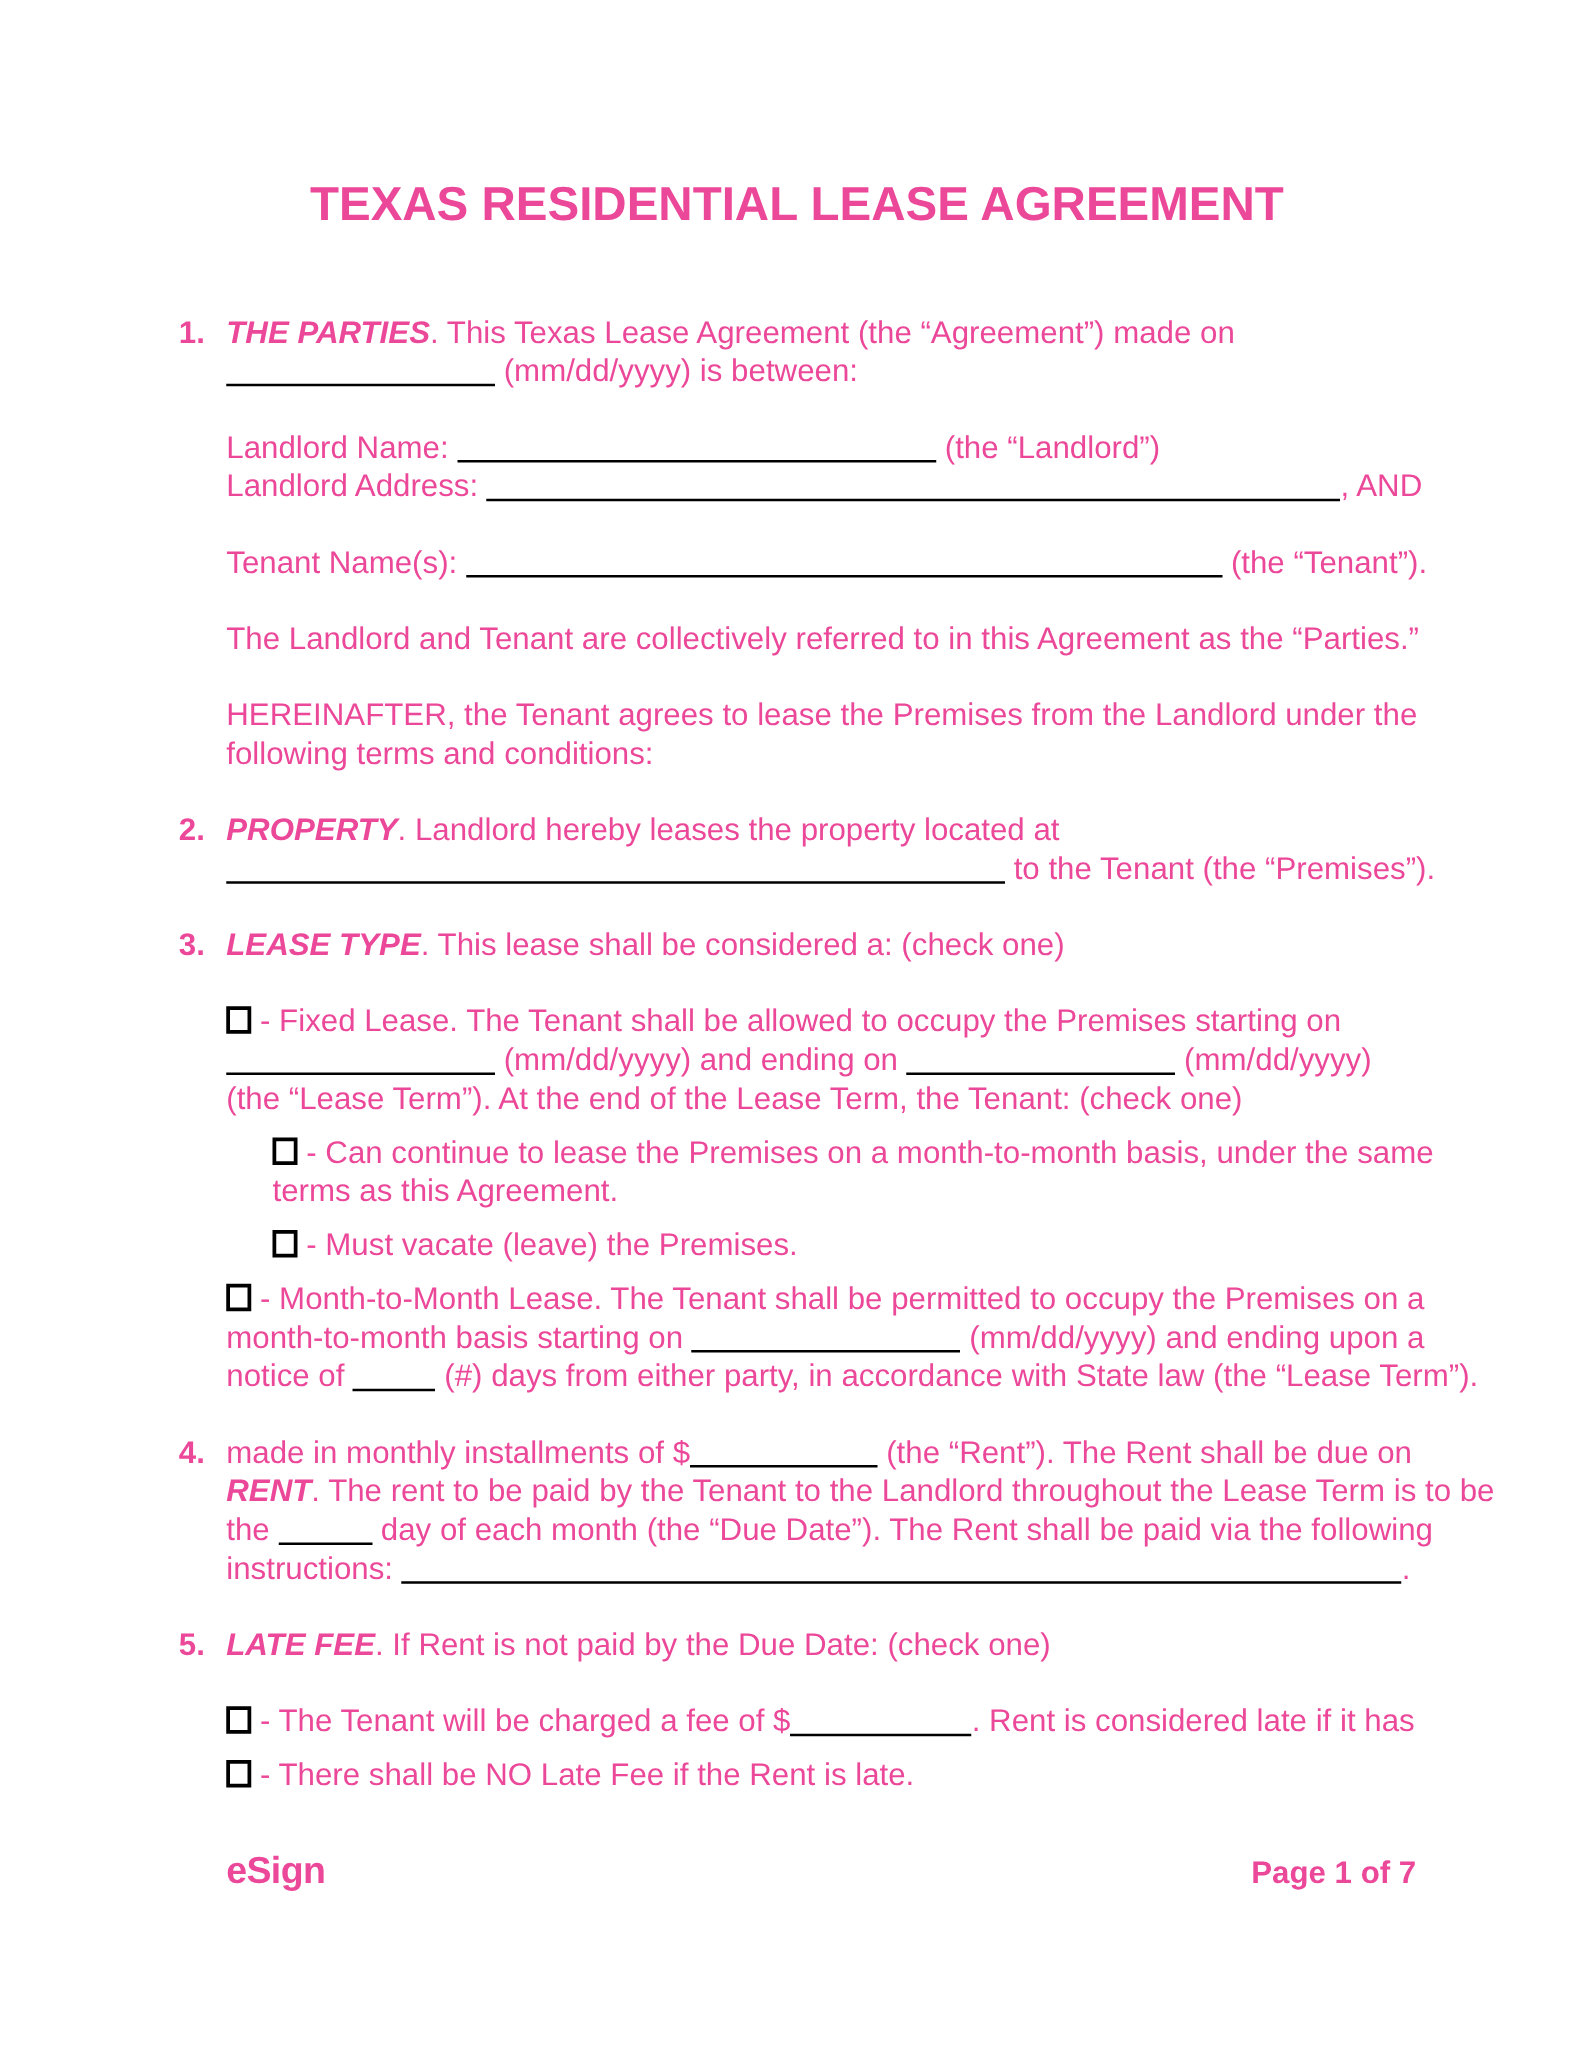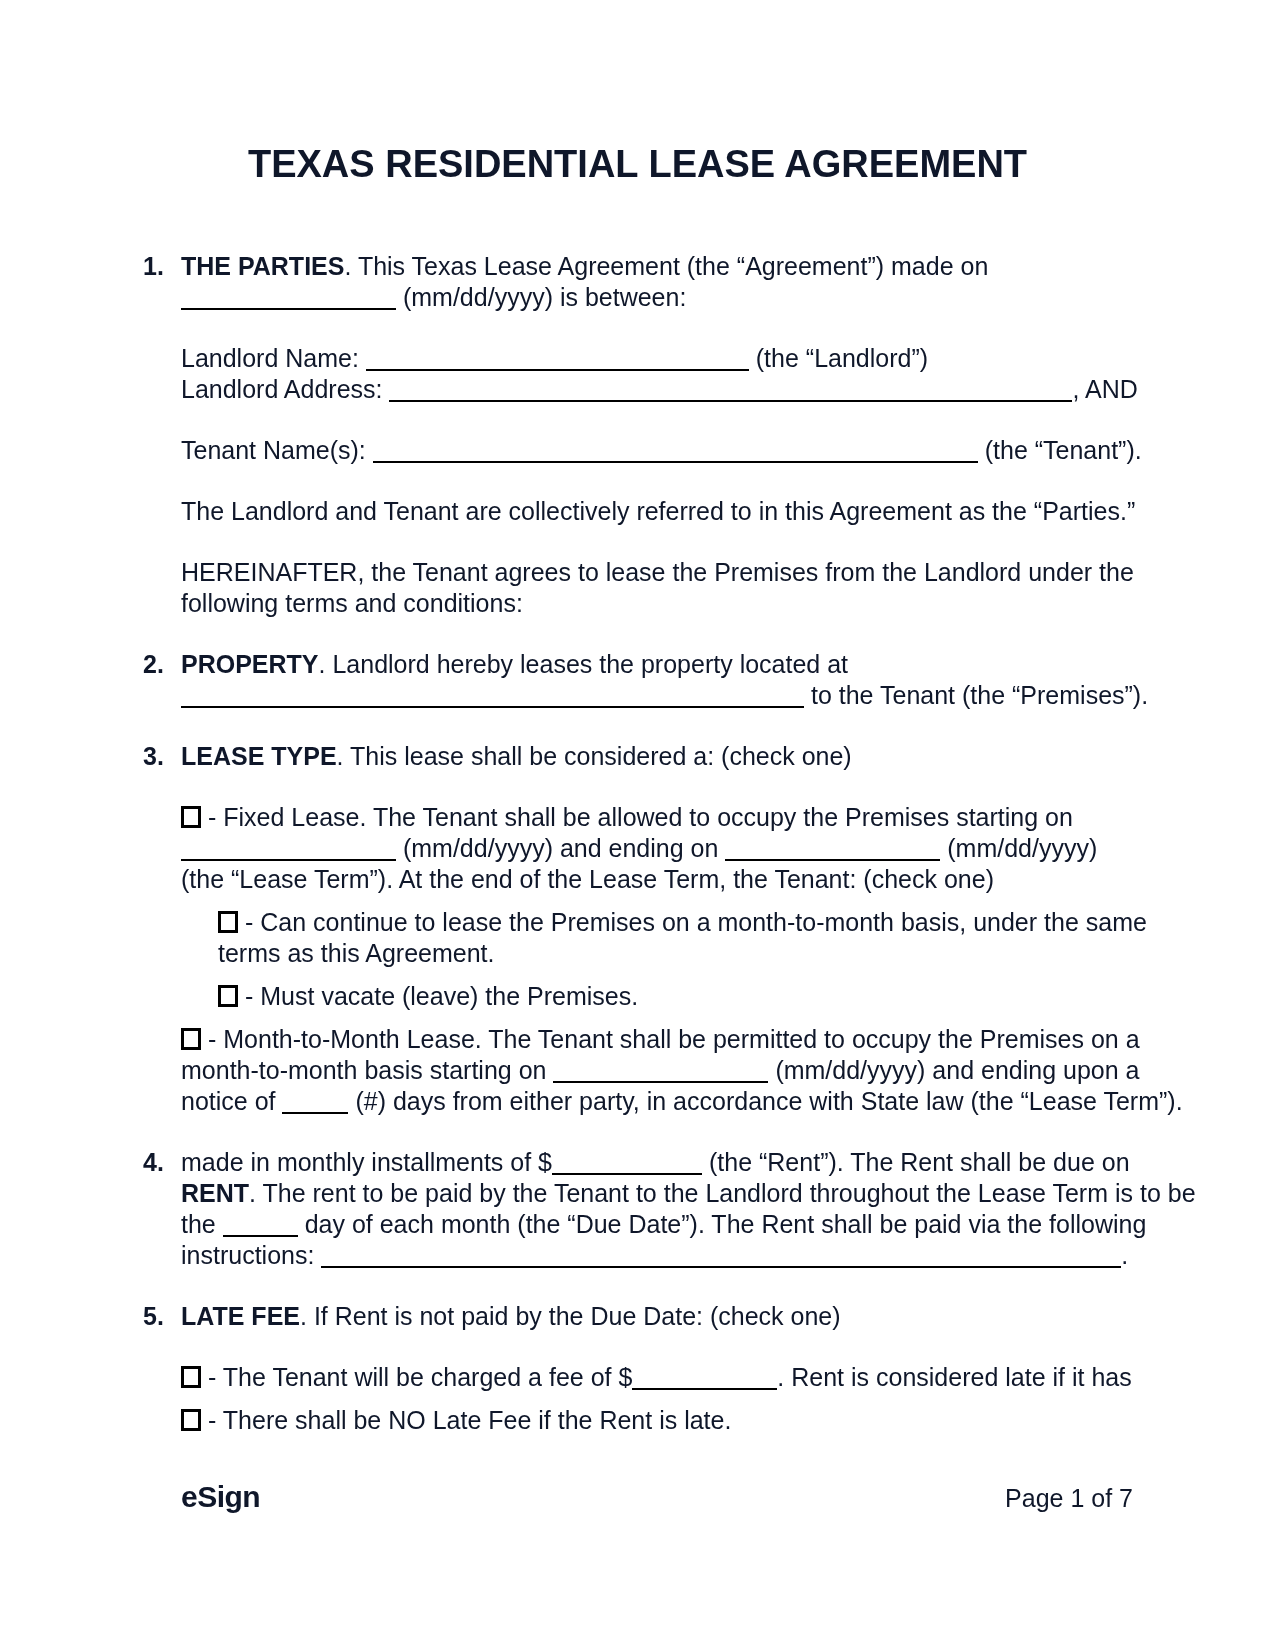--- a/index.html
+++ b/index.html
@@ -1,39 +1,39 @@
 <!DOCTYPE html>
 <html><head>
 <meta charset="utf-8">
 <style>
   html,body{margin:0;padding:0;background:#ffffff;}
   .page{
     position:relative;
     width:1275px;height:1650px;
     background:#ffffff;
-    color:#0f172a;
+    color:#ec4899;
     font-family:"Liberation Sans","DejaVu Sans",sans-serif;
     font-size:25px;
     line-height:31px;
     overflow:hidden;
   }
   .title{
     padding-top:141px;
     text-align:center;
     font-size:38px;
     font-weight:bold;
     line-height:46px;
   }
   .bodycol{padding-left:143px;padding-right:40px;}
   .sec{display:flex;margin-top:30px;}
   .sec-first{margin-top:64px;}
   .num{flex:none;width:38px;font-weight:bold;}
   .content{width:952px;}
   .line{white-space:nowrap;}
-  .b{font-weight:bold;}
+  .b{font-weight:bold;font-style:italic;}
   .para{margin-top:30px;}
   .opt{margin-top:12px;}
   .opt2{margin-left:37px;}
   .ul{text-underline-offset:4px;}
   .blank{
     display:inline-block;
     height:0;
     border-bottom:2px solid #000;
     vertical-align:-4px;
   }
@@ -46,21 +46,21 @@
     background:#fff;
   }
   .footer{
     position:absolute;
     left:181px;right:142px;top:1481px;
     display:flex;
     justify-content:space-between;
     align-items:baseline;
   }
   .brand{font-size:30px;font-weight:bold;letter-spacing:-0.5px;}
-  .pagenum{font-size:25px;}
+  .pagenum{font-size:25px;font-weight:bold;}
 </style>
 </head>
 <body>
 
 <div class="page">
 
   <div class="title">TEXAS RESIDENTIAL LEASE AGREEMENT</div>
 
   <div class="bodycol">
 

